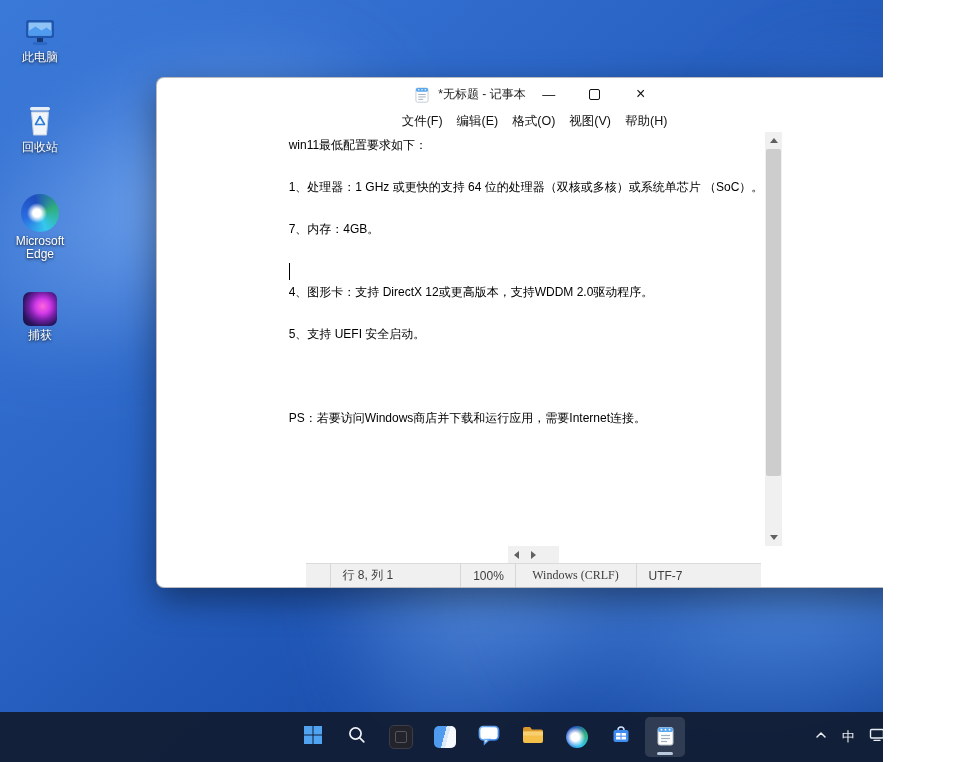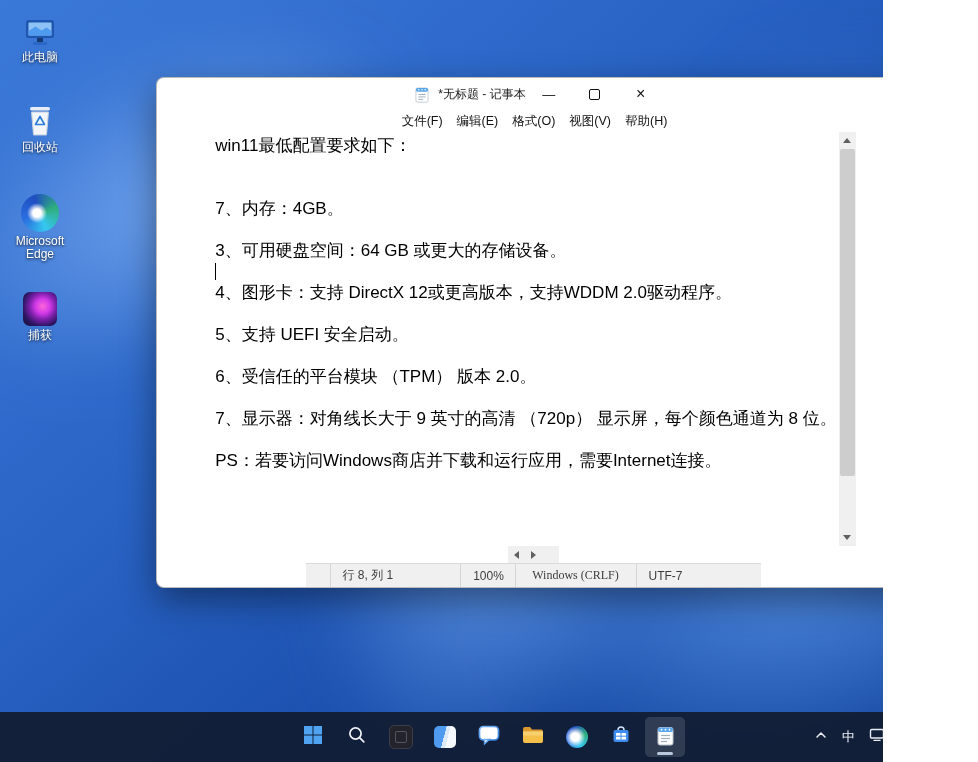--- a/index.html
+++ b/index.html
@@ -35,21 +35,21 @@
   .tbar .wicon{margin-left:13px;display:flex;}
   .tbar .ttl{margin-left:9px;font-size:12px;color:#1a1a1a;flex:1;}
   .wbtn{width:46px;height:32px;display:flex;align-items:center;justify-content:center;
       font-size:13px;color:#111;}
   .maxbox{width:9px;height:9px;border:1px solid #111;border-radius:2px;display:inline-block;}
   .wbtn.close{font-size:16px;}
   .mbar{flex:0 0 22px;display:flex;align-items:center;padding-left:3px;font-size:12.5px;
       color:#111;background:#fff;}
   .mitem{padding:2px 7px;}
   .npbody{flex:1;display:flex;min-height:0;}
-  .txt{flex:1;padding:3px 2px 0 5px;font-size:17px;color:#000;overflow:hidden;cursor:text;}
+  .txt{flex:1;padding:3px 2px 0 5px;font-size:12px;color:#000;overflow:hidden;cursor:text;}
   .ln{height:21px;line-height:21px;white-space:pre;}
   .gap{height:21px;display:flex;align-items:center;}
   .caret{display:inline-block;width:1px;height:17px;background:#000;}
 
   .vsb{flex:0 0 17px;background:#f0f0f0;display:flex;flex-direction:column;}
   .varrow{flex:0 0 17px;display:flex;align-items:center;justify-content:center;}
   .vtrack{flex:1;position:relative;}
   .vthumb{position:absolute;top:0;left:1px;width:15px;height:86%;background:#cdcdcd;border-radius:2px;}
   .hrow{flex:0 0 17px;display:flex;background:#f0f0f0;}
   .harrow{flex:0 0 17px;display:flex;align-items:center;justify-content:center;}
@@ -168,34 +168,32 @@
       <span class="mitem">编辑(E)</span>
       <span class="mitem">格式(O)</span>
       <span class="mitem">视图(V)</span>
       <span class="mitem">帮助(H)</span>
     </div>
 
     <div class="npbody">
       <div class="txt">
         <div class="ln">win11最低配置要求如下：</div>
         <div class="gap"></div>
+        <div class="ln">1、处理器：1 GHz 或更快的支持 64 位的处理器（双核或多核）或系统单芯片 （SoC）。</div>
         <div class="gap"></div>
         <div class="ln">7、内存：4GB。</div>
         <div class="gap"></div>
-        <div class="ln">3、可用硬盘空间：64 GB 或更大的存储设备。</div>
         <div class="gap">
             <span class="caret"></span>
           </div>
         <div class="ln">4、图形卡：支持 DirectX 12或更高版本，支持WDDM 2.0驱动程序。</div>
         <div class="gap"></div>
         <div class="ln">5、支持 UEFI 安全启动。</div>
         <div class="gap"></div>
-        <div class="ln">6、受信任的平台模块 （TPM） 版本 2.0。</div>
-        <div class="gap"></div>
-        <div class="ln">7、显示器：对角线长大于 9 英寸的高清 （720p） 显示屏，每个颜色通道为 8 位。</div>
+        <div class="gap"></div>
         <div class="gap"></div>
         <div class="ln">PS：若要访问Windows商店并下载和运行应用，需要Internet连接。</div>
       </div>
       <div class="vsb">
         <div class="varrow">
             <span class="tri up"></span>
           </div>
         <div class="vtrack">
             <div class="vthumb"></div>
           </div>

